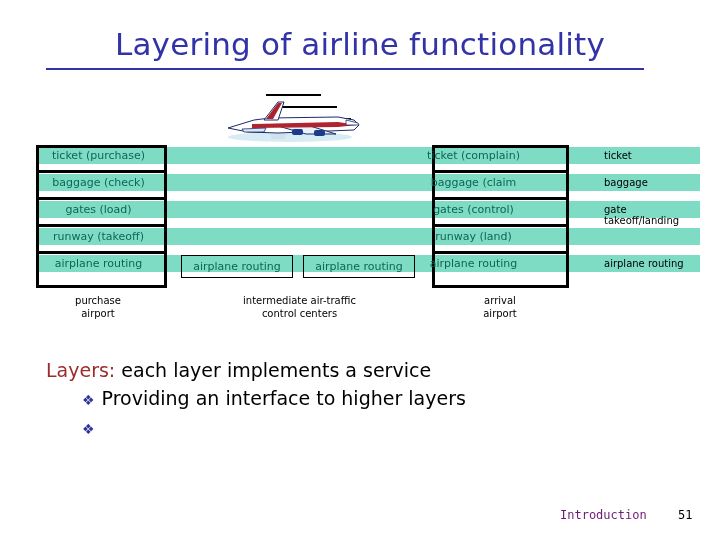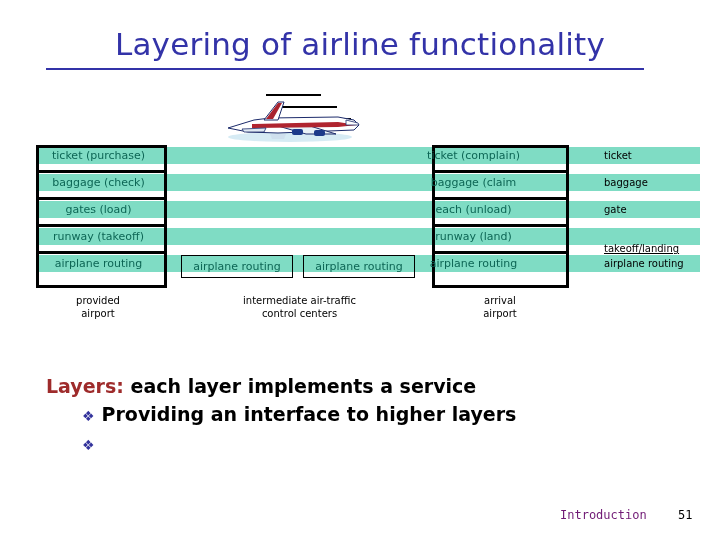--- a/index.html
+++ b/index.html
@@ -66,21 +66,21 @@
   
   .caption{
     position:absolute;text-align:center;
     font-family:"DejaVu Sans", sans-serif;font-size:10px;color:#000000;line-height:13px;
   }
   .cap-dep{left:38px;top:294px;width:120px;}
   .cap-mid{left:212px;top:294px;width:175px;}
   .cap-arr{left:440px;top:294px;width:120px;}
 
   
-  .body{position:absolute;left:46px;top:372px;width:640px;font-weight:bold;}
+  .body{position:absolute;left:46px;top:356px;width:640px;}
   .body-line1{
     font-family:"DejaVu Sans", sans-serif;font-size:19px;color:#000000;
     line-height:28px;white-space:nowrap;
   }
   .kw{color:#9e2b2b;}
   .bullet-line{
     display:flex;align-items:baseline;gap:7px;margin-left:36px;
     font-family:"DejaVu Sans", sans-serif;font-size:19px;color:#000000;
     line-height:29px;white-space:nowrap;
   }
@@ -146,35 +146,35 @@
     </div>
 
     <div class="cell cell-left" style="top:7px;">ticket (purchase)</div>
     <div class="cell cell-left" style="top:61px;">gates (load)</div>
     <div class="cell cell-left" style="top:34px;">baggage (check)</div>
     <div class="cell cell-left" style="top:88px;">runway (takeoff)</div>
     <div class="cell cell-left" style="top:115px;">airplane routing</div>
 
     <div class="cell cell-right" style="top:7px;">ticket (complain)</div>
     <div class="cell cell-right" style="top:34px;">baggage (claim</div>
-    <div class="cell cell-right" style="top:61px;">each (unload)</div>
+    <div class="cell cell-right" style="top:61px;">gates (control)</div>
     <div class="cell cell-right" style="top:88px;">runway (land)</div>
     <div class="cell cell-right" style="top:115px;">airplane routing</div>
 
     <div class="rightlabel" style="top:7px;">ticket</div>
     <div class="rightlabel" style="top:34px;">baggage</div>
     <div class="rightlabel" style="top:61px;">gate</div>
-    <div class="rightlabel" style="top:100px;text-decoration:underline;">takeoff/landing</div>
+    <div class="rightlabel" style="top:72px;">takeoff/landing</div>
     <div class="rightlabel" style="top:115px;">airplane routing</div>
   </div>
 
   <div class="midbox midbox-a">airplane routing</div>
   <div class="midbox midbox-b">airplane routing</div>
 
-  <div class="caption cap-dep" style="white-space:pre-line;">provided
+  <div class="caption cap-dep" style="white-space:pre-line;">purchase
 airport</div>
   <div class="caption cap-mid" style="white-space:pre-line;">intermediate air-traffic
 control centers</div>
   <div class="caption cap-arr" style="white-space:pre-line;">arrival
 airport</div>
 
   <div class="body">
     <div class="body-line1"><span class="kw">Layers:</span><span> each layer implements a service</span></div>
     <div class="bullet-line">
       <span class="diamond">❖</span>

